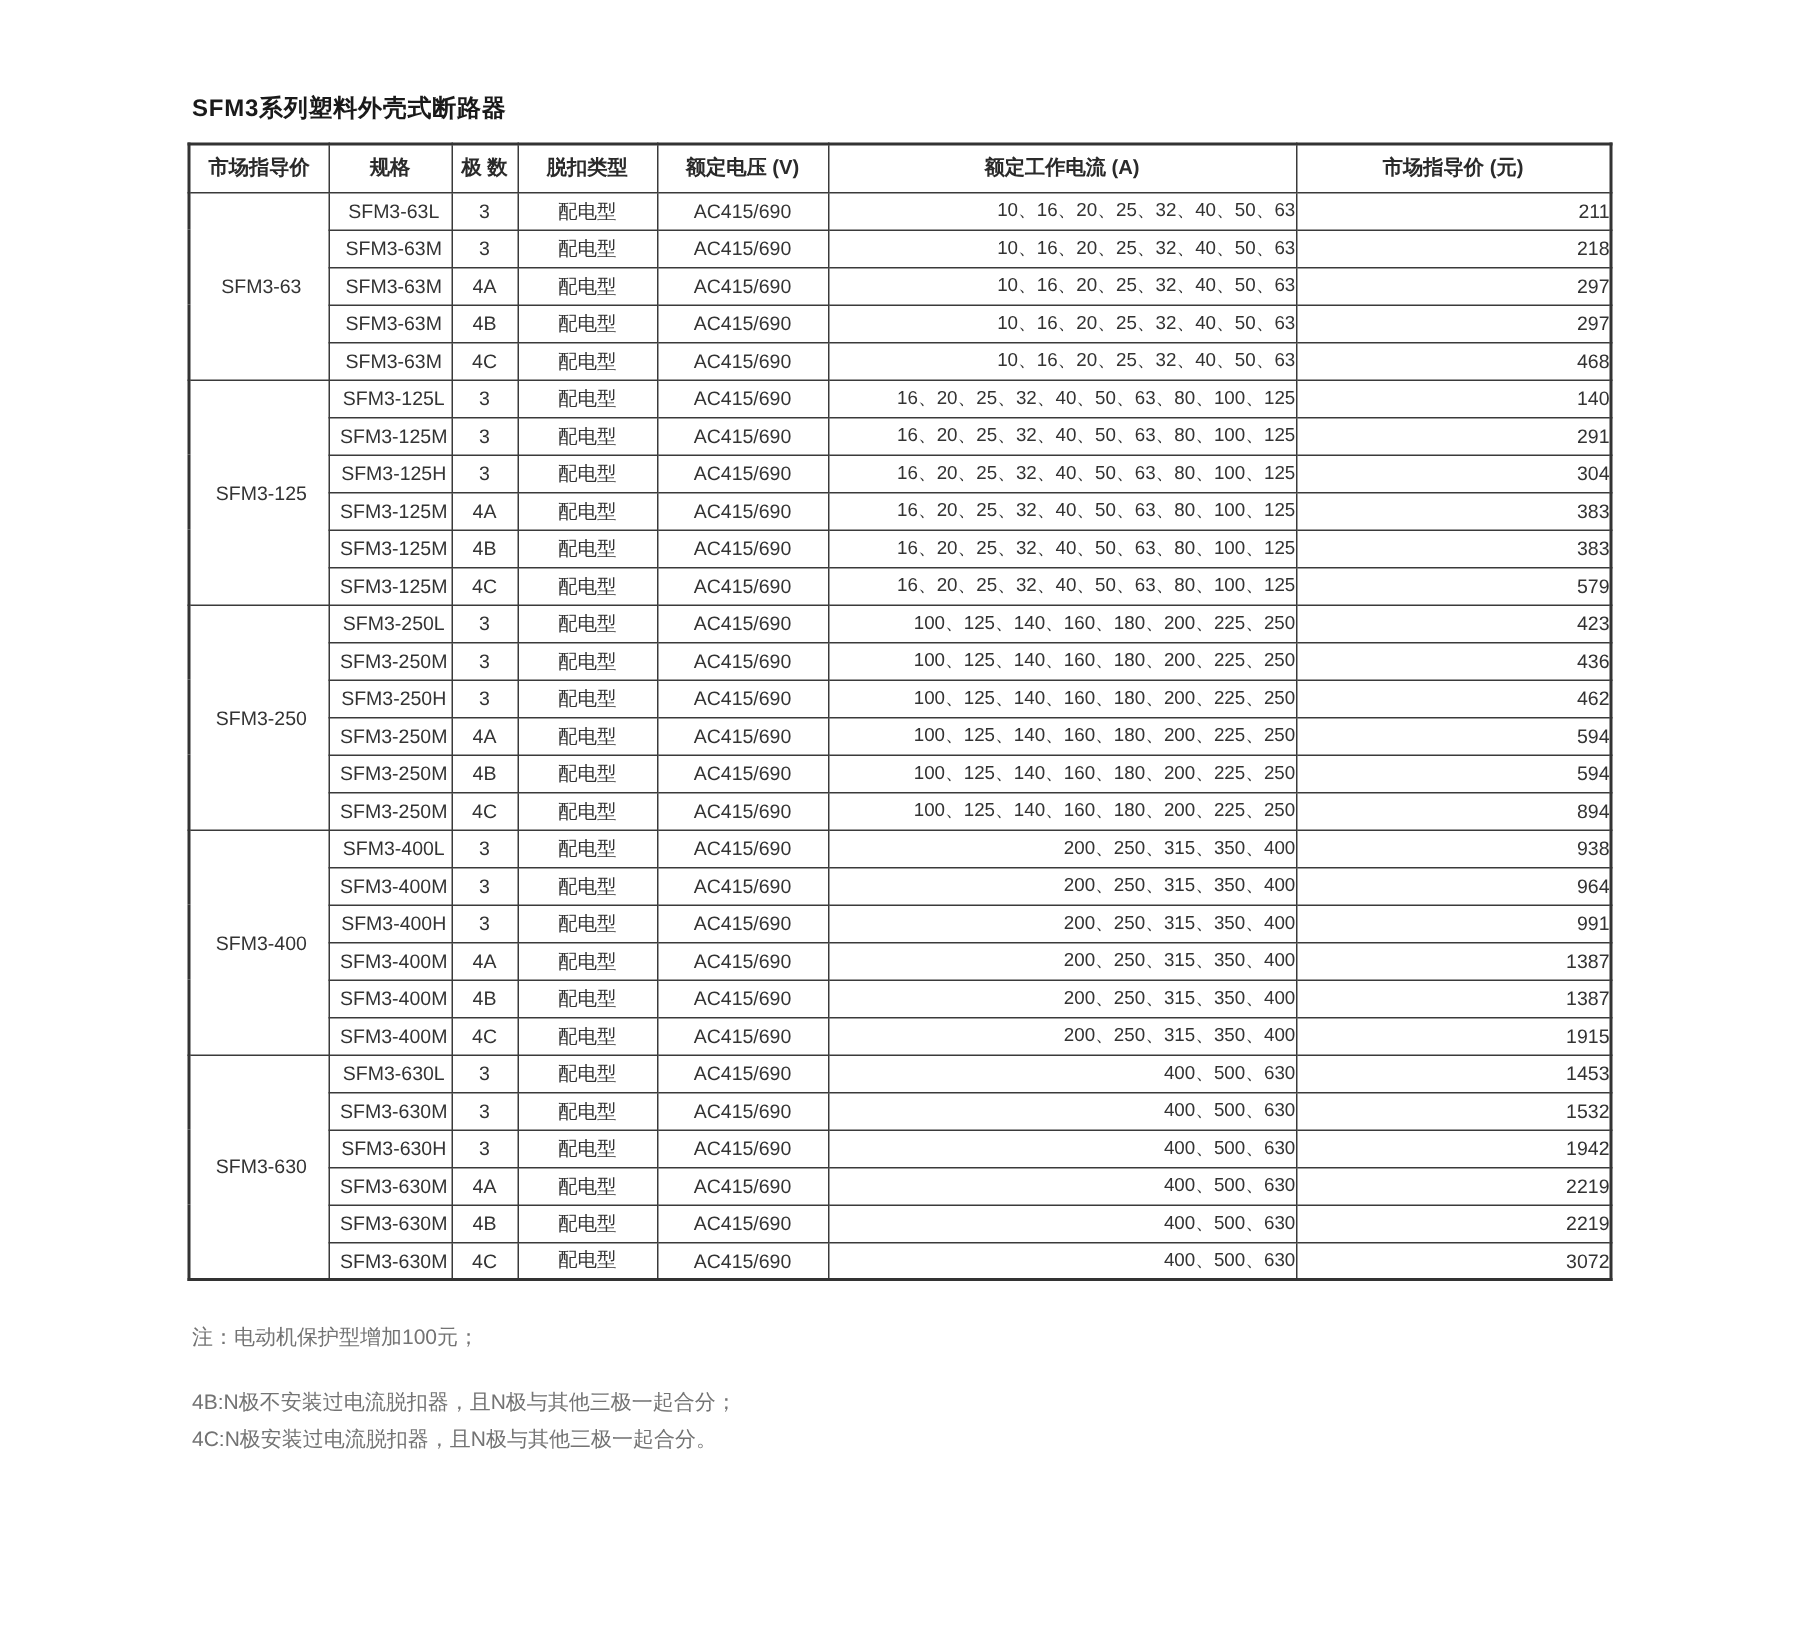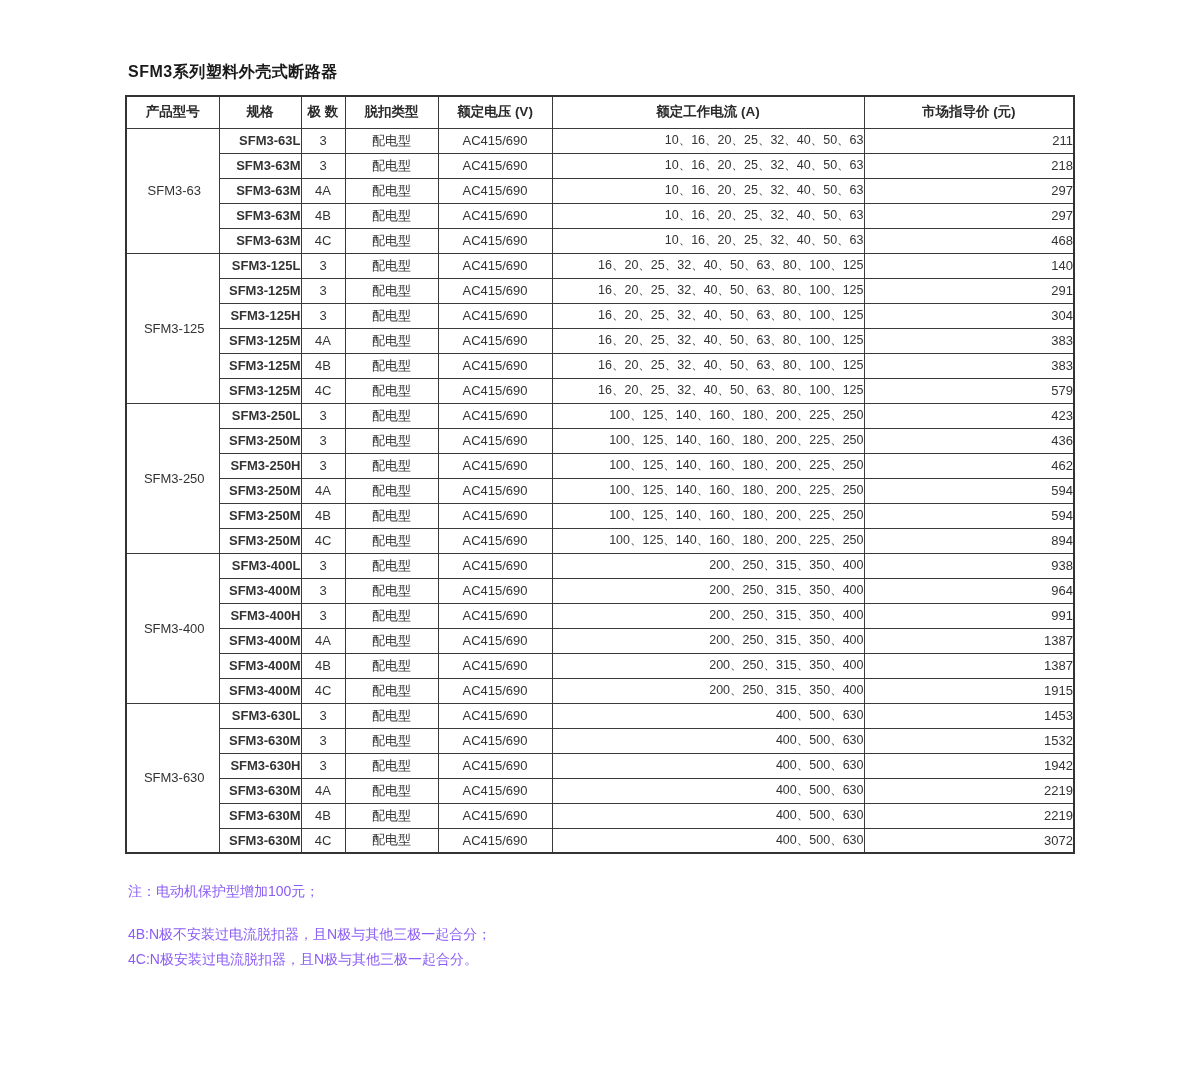--- a/index.html
+++ b/index.html
@@ -40,32 +40,32 @@
   }
   .price-table thead th {
     height: 32px;
     font-size: 13.5px;
     font-weight: bold;
     text-align: center;
     color: #2a2a2a;
   }
   .price-table tbody td { height: 25px; }
   .c-model  { text-align: center;  padding-left: 3px; }
-  .c-spec   { text-align: right;  padding-left: 5px; font-weight: bold; }
+  .c-spec   { text-align: center;  padding-left: 5px; }
   .c-poles  { text-align: center; }
   .c-trip   { text-align: center; margin-top: 37px; }
   .c-volt   { text-align: center; }
   .c-curr   { text-align: right;  padding-left: 6px; font-size: 12.5px; }
   .c-price  { text-align: right; padding-left: 36px; }
   .notes {
     position: absolute;
     left: 128px;
     top: 879px;
     font-size: 14px;
-    color: #8b5cf6;
+    color: #737373;
   }
   .note-first { margin-bottom: 18px; }
   .note-line  { line-height: 25px; }
 </style>
 </head>
 <body>
 
 <div class="page-title">SFM3系列塑料外壳式断路器</div>
 
 <table class="price-table">
@@ -73,21 +73,21 @@
     <col style="width:93px">
     <col style="width:82px">
     <col style="width:44px">
     <col style="width:93px">
     <col style="width:114px">
     <col style="width:312px">
     <col style="width:210px">
   </colgroup>
   <thead>
     <tr>
-      <th>产品型号</th>
+      <th>市场指导价</th>
       <th>规格</th>
       <th>极 数</th>
       <th>脱扣类型</th>
       <th>额定电压 (V)</th>
       <th>额定工作电流 (A)</th>
       <th>市场指导价 (元)</th>
     </tr>
   </thead>
   <tbody>
       <tr>

